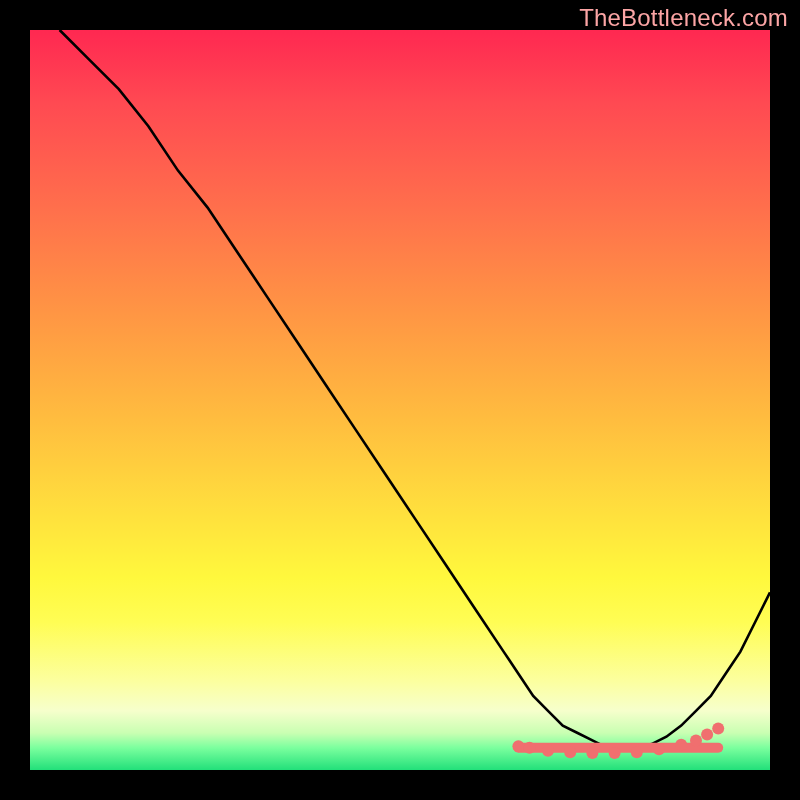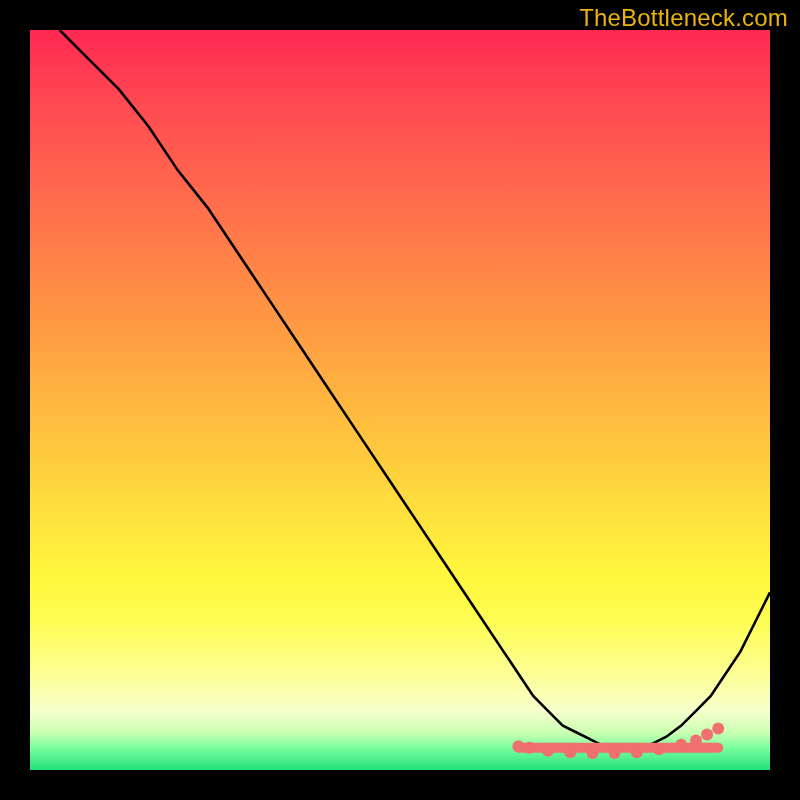--- a/index.html
+++ b/index.html
@@ -10,21 +10,21 @@
     position: relative;
     background: #000;
   }
   .watermark {
     position: absolute;
     top: 4px;
     right: 12px;
     font-family: Arial, Helvetica, sans-serif;
     font-size: 24px;
     font-weight: 500;
-    color: #eab308;
+    color: #fca5a5;
     letter-spacing: 0.2px;
     z-index: 5;
   }
   .plot-frame {
     position: absolute;
     left: 30px;
     top: 30px;
     width: 740px;
     height: 740px;
     background: linear-gradient(to bottom,

